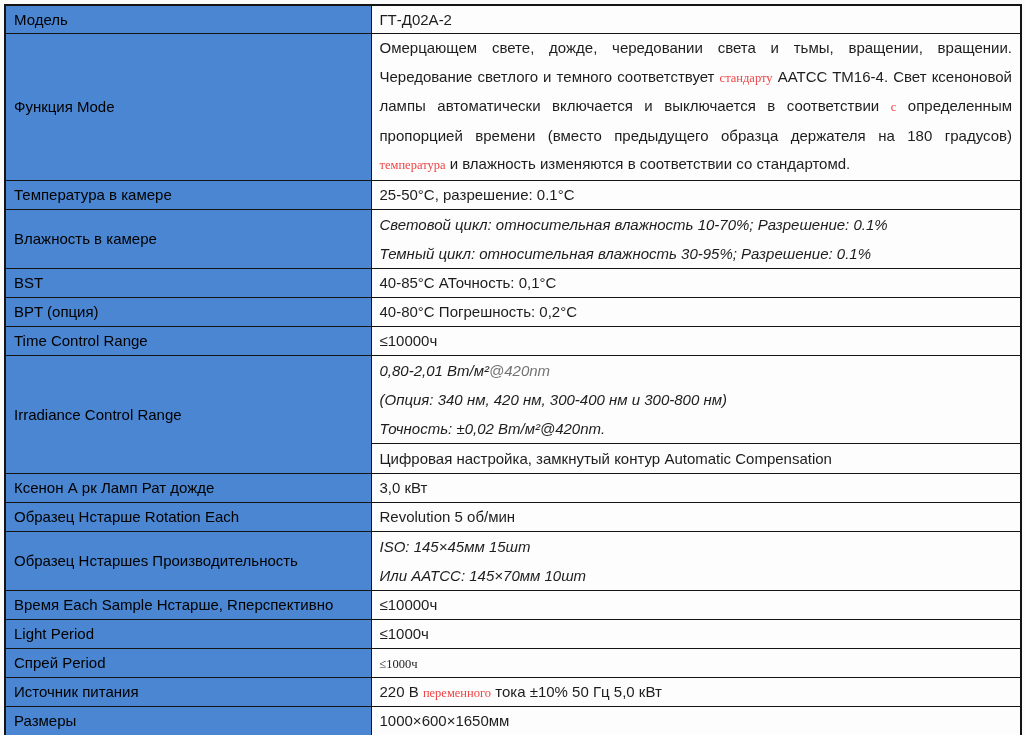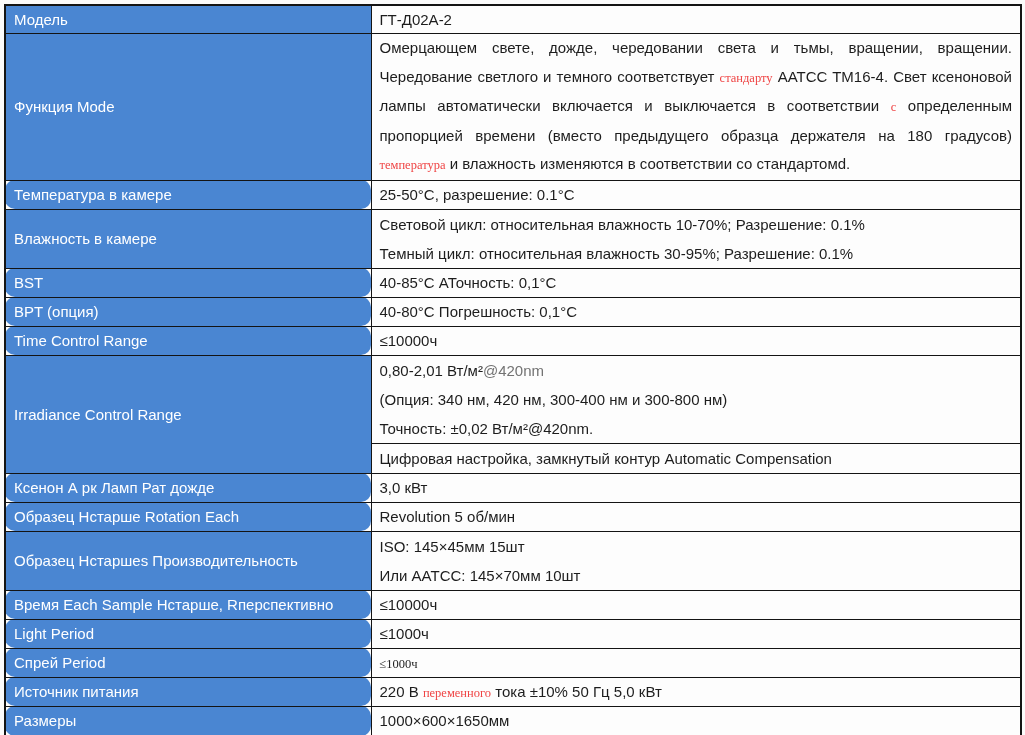--- a/index.html
+++ b/index.html
@@ -20,42 +20,43 @@
   col.c1{width:366px;}
   col.c2{width:650px;}
   td{
     border:1.5px solid #141414;
     vertical-align:middle;
     padding:0 8px;
     overflow:hidden;
   }
   td.lbl{
     background:#4a86d2;
-    color:#ffffff;
+    color:#000000;
     font-size:15px;
   }
   td.val{
     background:#fdfdfd;
     color:#1d1d1d;
     font-size:15px;
   }
   .h27{height:27px;}
-  .h28{height:28px;border-radius:10px;}
+  .h28{height:28px;}
   .h29{height:29px;}
   .h58{height:58px;}
   .h87{height:87px;}
   .h143{height:143px;}
   .para{
     text-align:justify;
     text-align-last:left;
     line-height:28.6px;
   }
   .vline{
     line-height:29px;
     white-space:nowrap;
+    font-style:italic;
   }
   .sm{
     font-family:"Liberation Serif","DejaVu Serif",serif;
     font-size:12.5px;
     color:#ef4444;
   }
   .gy{
     color:#737373;
   }
   .smv{
@@ -99,21 +100,21 @@
       </td>
     </tr>
 
     <tr>
       <td class="lbl h28">BST</td>
       <td class="val h28">40-85°C АТочность: 0,1°C</td>
     </tr>
 
     <tr>
       <td class="lbl h28">BPT (опция)</td>
-      <td class="val h28">40-80°C Погрешность: 0,1°C</td>
+      <td class="val h28">40-80°C Погрешность: 0,2°C</td>
     </tr>
 
     <tr>
       <td class="lbl h28">Time Control Range</td>
       <td class="val h28">≤10000ч</td>
     </tr>
 
     <tr>
       <td class="lbl" rowspan="2">Irradiance Control Range</td>
       <td class="val h87">

